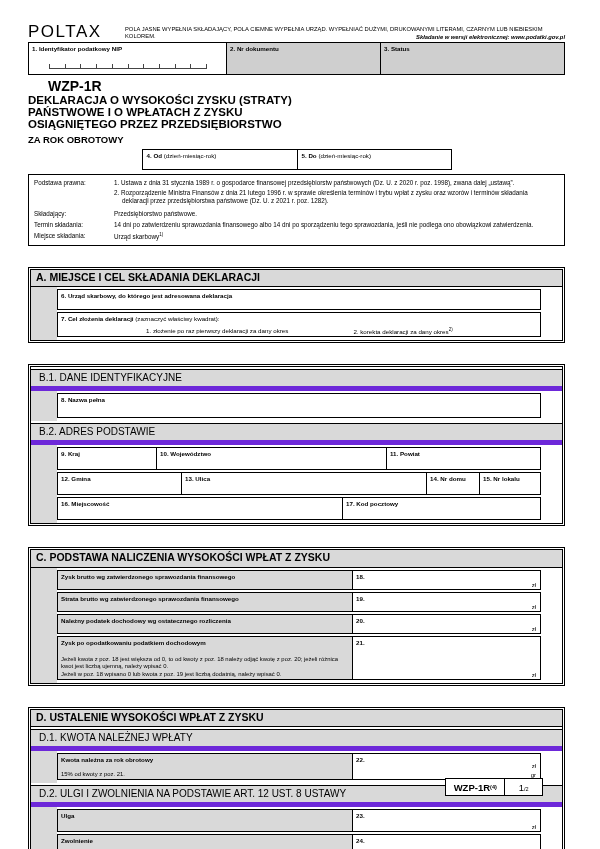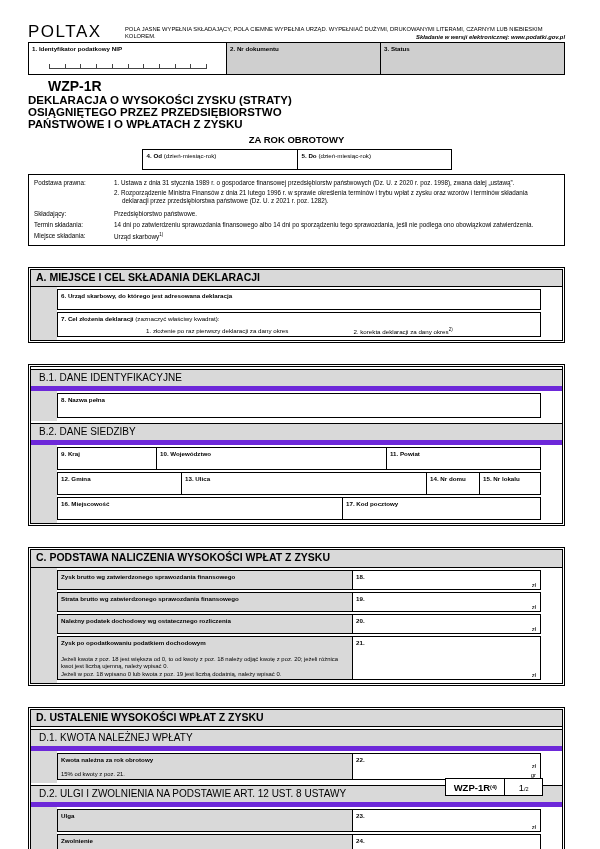--- a/index.html
+++ b/index.html
@@ -25,21 +25,21 @@
   .c2 { width:154px; background:#cfcfcf; border-left:1px solid #000; }
   .c3 { flex:1; background:#cfcfcf; border-left:1px solid #000; }
   .flabel { font-size:6.2px; font-weight:bold; padding:2px 0 0 3px; line-height:1.2; }
   .comb { position:absolute; left:20px; bottom:5px; width:158px; height:5px; display:flex; }
   .comb span { flex:1; border-left:1px solid #444; border-bottom:1px solid #444; }
   .comb span:last-child { border-right:1px solid #444; }
 
   .symbol { font-size:14px; font-weight:bold; margin:4px 0 0 20px; line-height:1.1; }
 
   .title { text-align:left; font-weight:bold; font-size:11.5px; line-height:1.02; margin-top:1px; }
-  .subtitle { text-align:center; font-weight:bold; font-size:9.5px; margin-top:3px; }
+  .subtitle { text-align:left; font-weight:bold; font-size:9.5px; margin-top:3px; }
 
   .period { width:310px; margin:4px auto 0 auto; border:1.5px solid #000; display:flex; height:21px; }
   .pcell { width:50%; font-size:6.2px; padding:2px 0 0 4px; }
   .pcell + .pcell { border-left:1px solid #000; }
   .pcell b { font-weight:bold; }
 
   .legal { border:1px solid #000; margin-top:4px; padding:4px 8px 3px 5px; font-size:6.3px; line-height:1.3; }
   .legal-row { display:flex; margin-bottom:3px; }
   .legal-row:last-child { margin-bottom:0; }
   .legal-label { width:80px; flex-shrink:0; }
@@ -121,22 +121,22 @@
       <div class="flabel">2. Nr dokumentu</div>
     </div>
     <div class="cell c3">
       <div class="flabel">3. Status</div>
     </div>
   </div>
 
   <div class="symbol">WZP-1R</div>
   <div class="title">
     <div>DEKLARACJA O WYSOKOŚCI ZYSKU (STRATY)</div>
+    <div>PAŃSTWOWE I O WPŁATACH Z ZYSKU</div>
     <div>OSIĄGNIĘTEGO PRZEZ PRZEDSIĘBIORSTWO</div>
-    <div>PAŃSTWOWE I O WPŁATACH Z ZYSKU</div>
   </div>
   <div class="subtitle">ZA ROK OBROTOWY</div>
 
   <div class="period">
     <div class="pcell">
       <b>4. Od</b>
       <span>(dzień-miesiąc-rok)</span>
     </div>
     <div class="pcell">
       <b>5. Do</b>
@@ -182,21 +182,21 @@
     </div>
   </div>
 
   <div class="section">
     <div class="sub-hdr">B.1. DANE IDENTYFIKACYJNE</div>
     <div class="sec-body">
       <div class="fbox f8">
         <div class="flabel">8. Nazwa pełna</div>
       </div>
     </div>
-    <div class="sub-hdr">B.2. DANE SIEDZIBY</div>
+    <div class="sub-hdr">B.2. ADRES PODSTAWIE</div>
     <div class="sec-body">
       <div class="addr-row">
         <div class="acell w-kraj">
             <div class="flabel">9. Kraj</div>
           </div>
         <div class="acell w-woj">
             <div class="flabel">10. Województwo</div>
           </div>
         <div class="acell w-powiat">
             <div class="flabel">11. Powiat</div>

